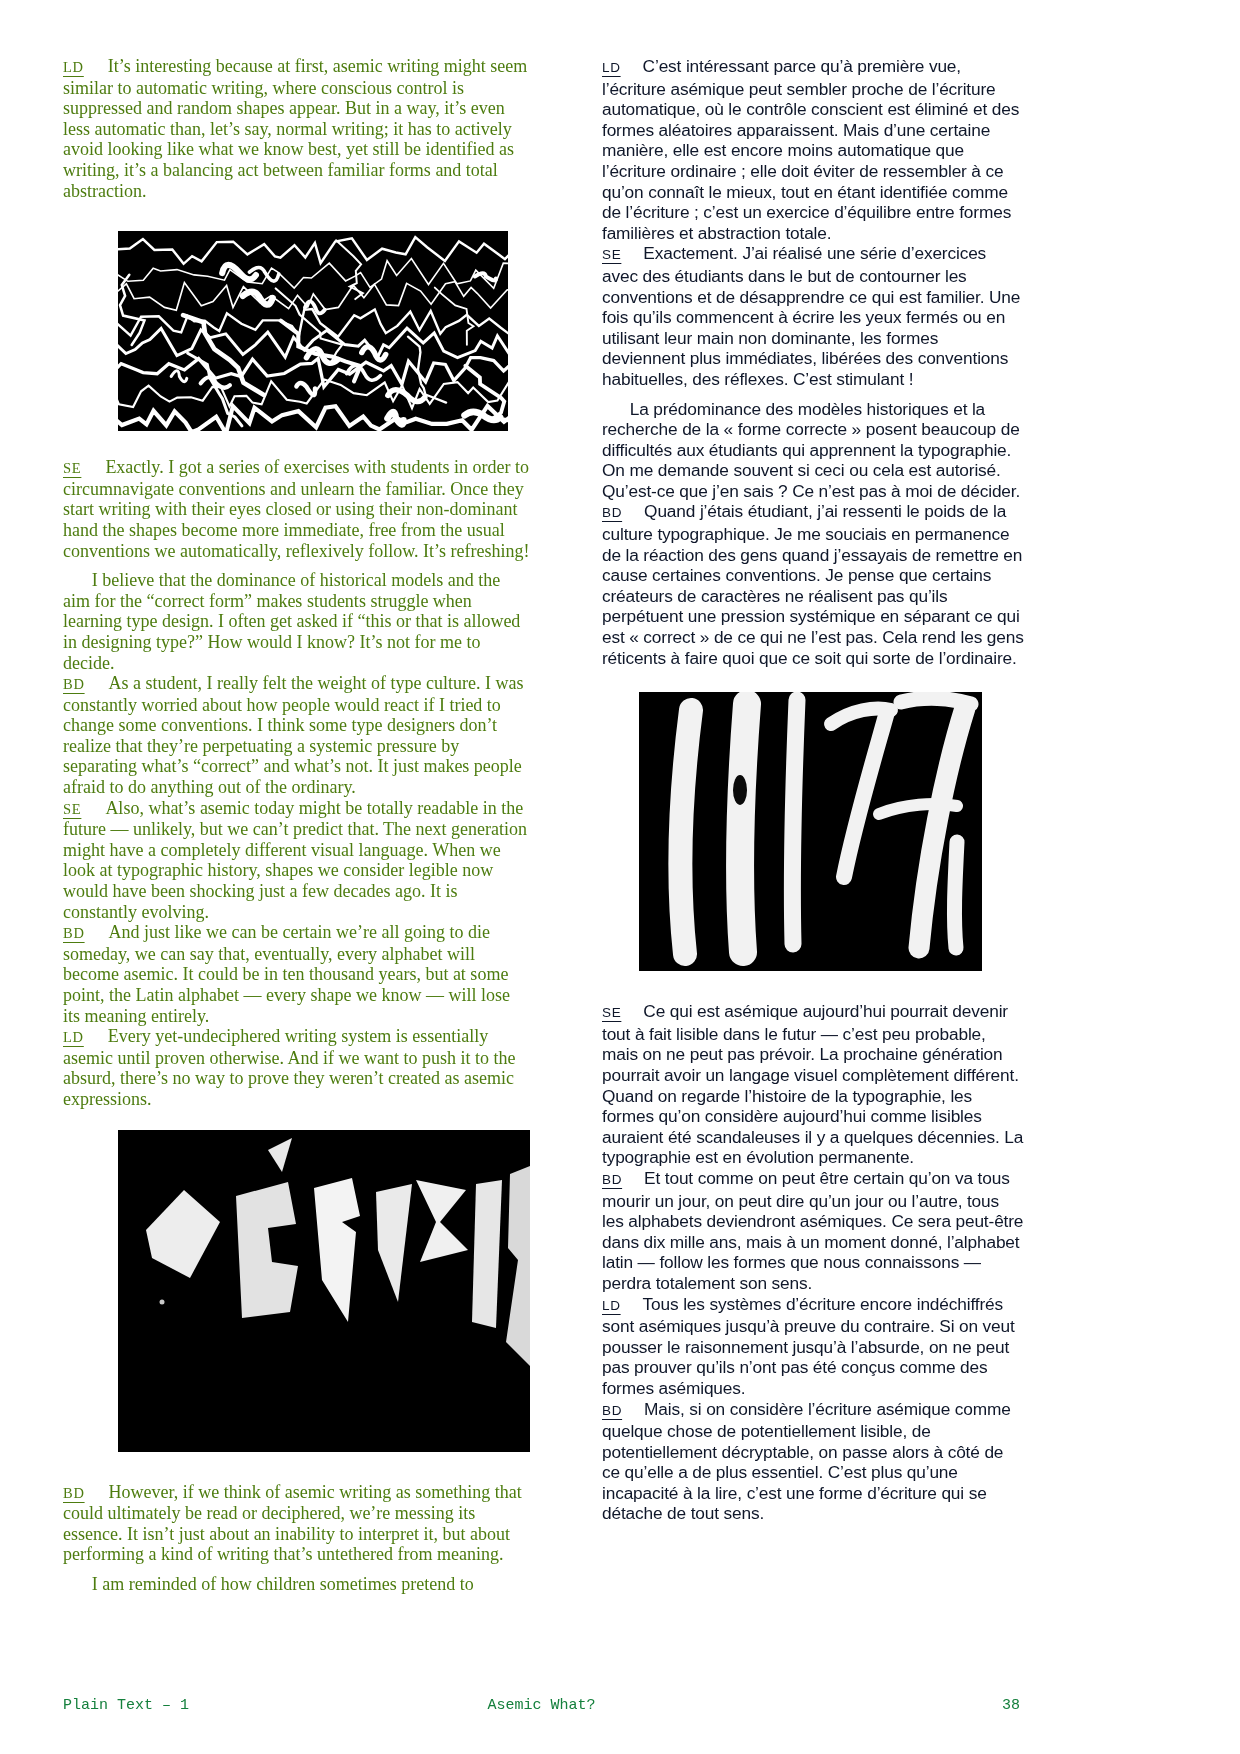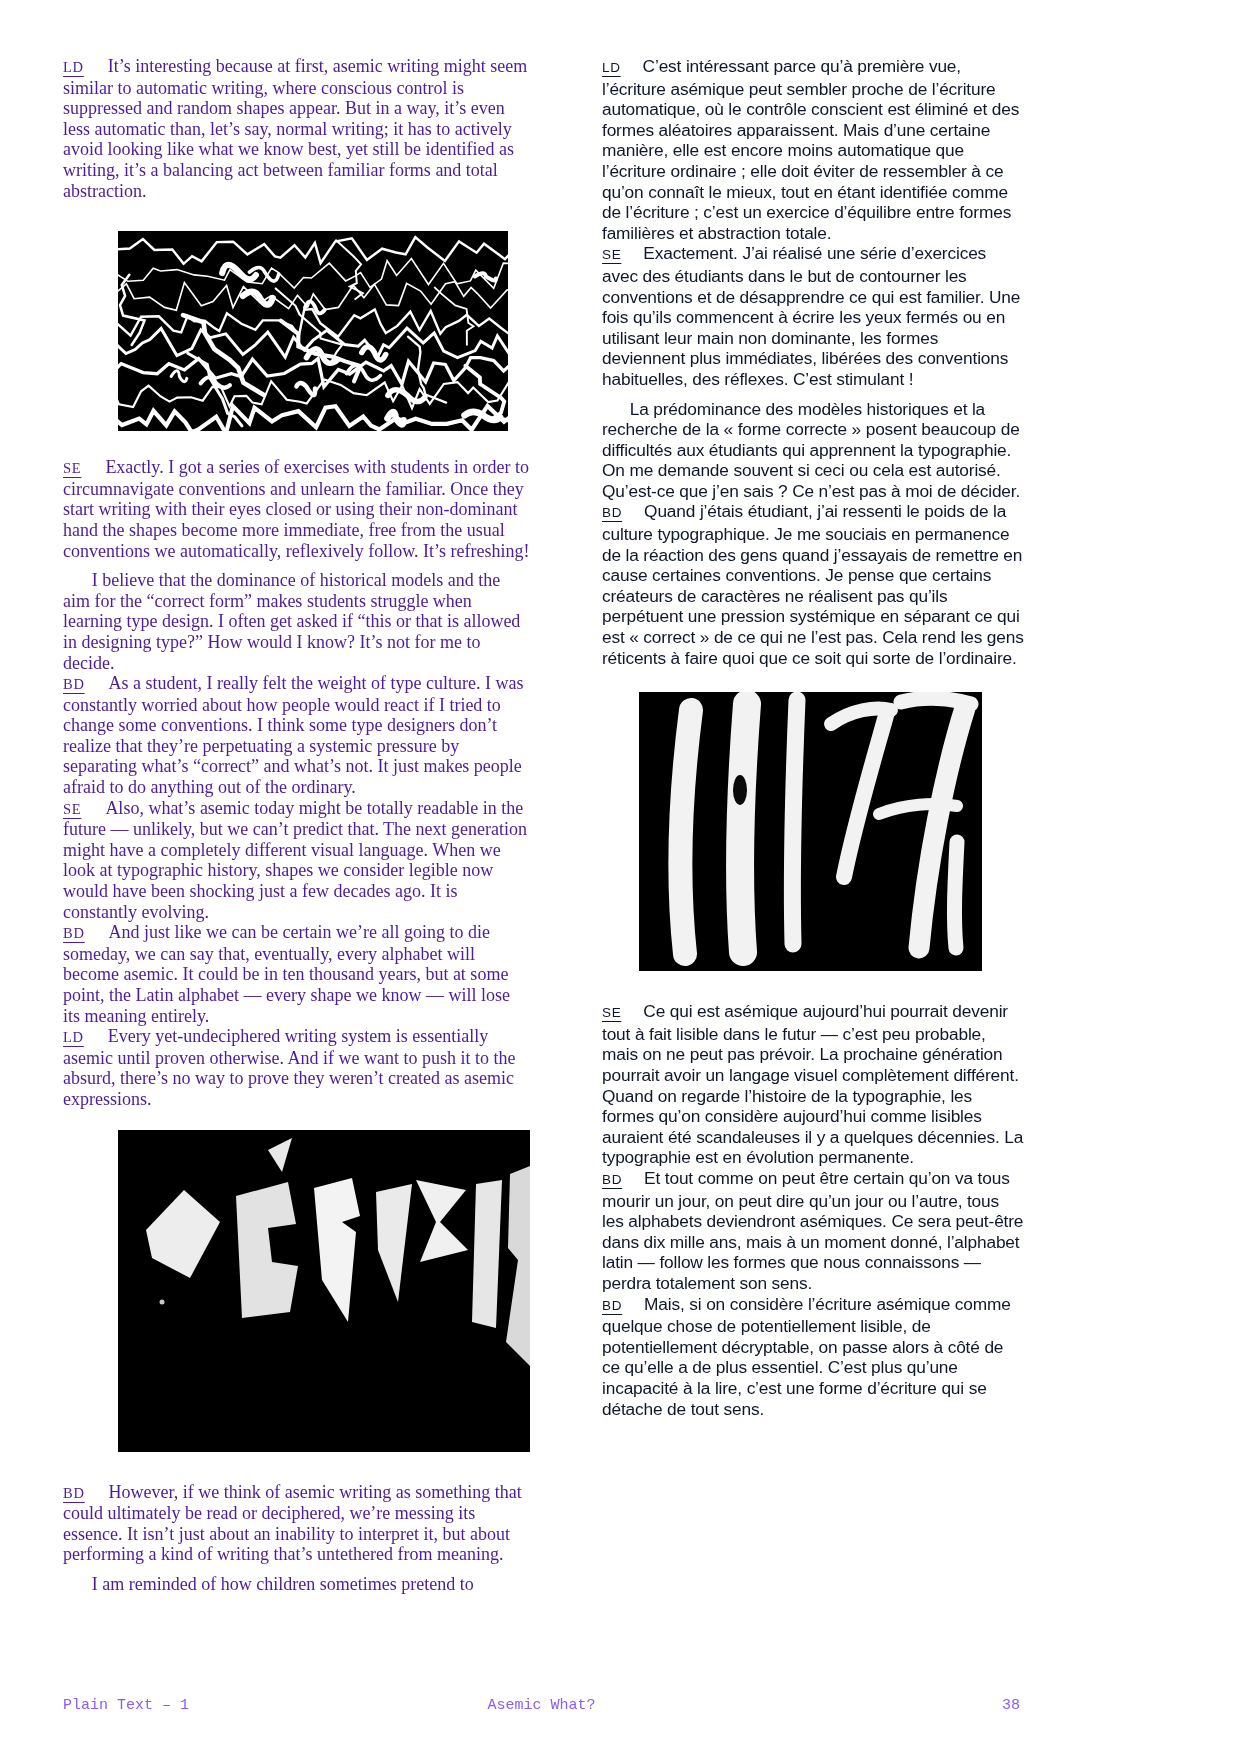--- a/index.html
+++ b/index.html
@@ -1,34 +1,34 @@
 <!DOCTYPE html>
 <html><head>
 <meta charset="utf-8">
 <style>
   html,body{margin:0;padding:0;background:#dcdcdc;}
   .page{position:relative;width:1240px;height:1754px;background:#ffffff;margin:0 auto;overflow:hidden;}
   .columns{position:absolute;left:63px;top:56px;display:flex;gap:72px;}
   .col{display:block;}
-  .col-en{width:467px;font-family:"Liberation Serif","DejaVu Serif",serif;font-size:18px;line-height:20.6px;color:#4c1d95;}
+  .col-en{width:467px;font-family:"Liberation Serif","DejaVu Serif",serif;font-size:18px;line-height:20.6px;color:#4d7c0f;}
   .col-fr{width:423px;font-family:"Liberation Sans","DejaVu Sans",sans-serif;font-size:17.3px;line-height:20.6px;color:#0f172a;letter-spacing:-0.15px;}
   p{margin:0;}
   .turn{}
   .col .turn:first-child{margin-top:0;}
   .cont{text-indent:1.6em;margin-top:9px;}
   .spk{font-size:14.5px;letter-spacing:0.05em;text-decoration:underline;text-underline-offset:3.5px;text-decoration-thickness:1px;margin-right:24px;}
   .col-fr .spk{font-size:13.5px;margin-right:22px;}
   figure{margin:0;padding:0;}
   .fig{background:#000;overflow:hidden;}
   .fig svg{display:block;width:100%;height:100%;}
   .fig-scribble{width:390px;height:200px;margin:30px 0 26px 55px;}
   .fig-brush{width:343px;height:279px;margin:24px 0 30px 37px;}
   .fig-shapes{width:412px;height:322px;margin:20px 0 30px 55px;}
   .footer{position:absolute;left:63px;top:1697px;width:957px;display:flex;align-items:center;
-          font-family:"Liberation Mono","DejaVu Sans Mono",monospace;font-size:15px;color:#8b5cf6;}
+          font-family:"Liberation Mono","DejaVu Sans Mono",monospace;font-size:15px;color:#15803d;}
   .f-left{flex:1;text-align:left;}
   .f-center{flex:1;text-align:center;}
   .f-right{flex:1;text-align:right;}
 </style>
 </head>
 <body>
 
 <div class="page">
   <div class="columns">
 
@@ -125,20 +125,21 @@
             <path d="M318 150 C316 190 314 226 317 256" stroke-width="15"></path>
           </g>
           <ellipse cx="101" cy="98" rx="7" ry="15" fill="#0a0a0a"></ellipse>
         </svg>
       </figure>
 
       <p class="turn"><span class="spk">SE</span><span>Ce qui est asémique aujourd’hui pourrait devenir tout à fait lisible dans le futur — c’est peu probable, mais on ne peut pas prévoir. La prochaine génération pourrait avoir un langage visuel complètement différent. Quand on regarde l’histoire de la typographie, les formes qu’on considère aujourd’hui comme lisibles auraient été scandaleuses il y a quelques décennies. La typographie est en évolution permanente.</span></p>
 
       <p class="turn"><span class="spk">BD</span><span>Et tout comme on peut être certain qu’on va tous mourir un jour, on peut dire qu’un jour ou l’autre, tous les alphabets deviendront asémiques. Ce sera peut-être dans dix mille ans, mais à un moment donné, l’alphabet latin — follow les formes que nous connaissons — perdra totalement son sens.</span></p>
 
+      <p class="turn"><span class="spk">LD</span><span>Tous les systèmes d’écriture encore indéchiffrés sont asémiques jusqu’à preuve du contraire. Si on veut pousser le raisonnement jusqu’à l’absurde, on ne peut pas prouver qu’ils n’ont pas été conçus comme des formes asémiques.</span></p>
 
       <p class="turn"><span class="spk">BD</span><span>Mais, si on considère l’écriture asémique comme quelque chose de potentiellement lisible, de potentiellement décryptable, on passe alors à côté de ce qu’elle a de plus essentiel. C’est plus qu’une incapacité à la lire, c’est une forme d’écriture qui se détache de tout sens.</span></p>
     </section>
   </div>
 
   <div class="footer">
     <span class="f-left">Plain Text – 1</span>
     <span class="f-center">Asemic What?</span>
     <span class="f-right">38</span>
   </div>

